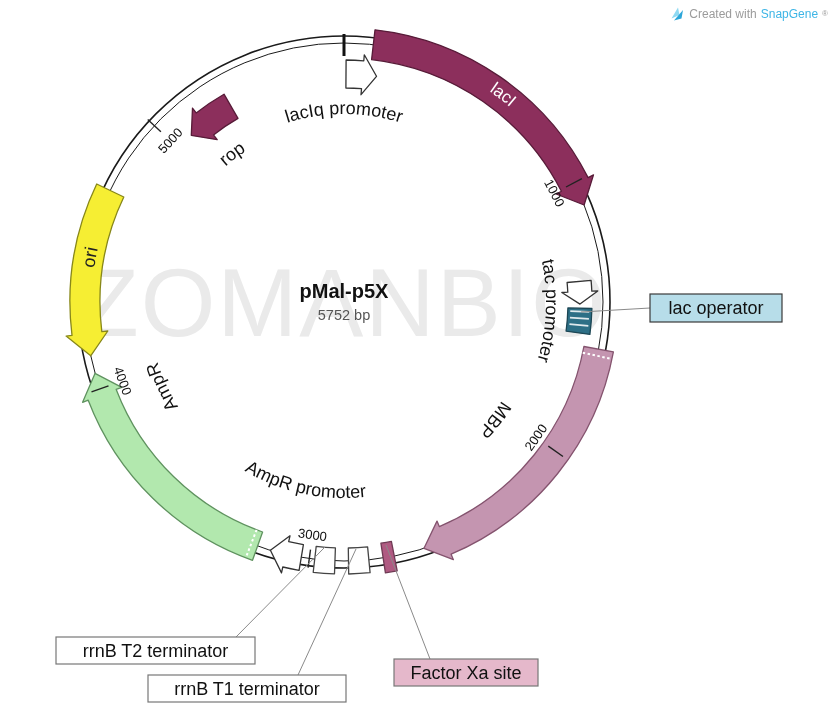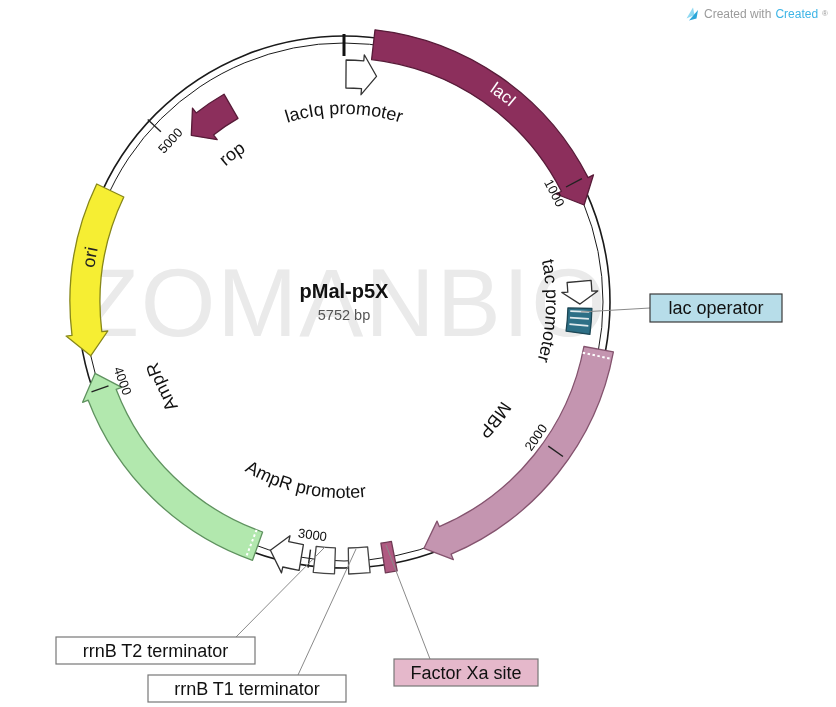--- a/index.html
+++ b/index.html
@@ -98,17 +98,17 @@
         <text x="155.5" y="656.5" text-anchor="middle" font-size="18" fill="#111111">rrnB T2 terminator</text>
       </g>
   </svg>
 
   <div class="credit">
     <svg width="16" height="16" viewBox="0 0 16 16">
       <path d="M2.5 12.5 L9 1.5 L10.5 9 Z" fill="#8fd9f2"></path>
       <path d="M5 14.5 L14 4 L12.5 12.5 Z" fill="#2ba6d9"></path>
     </svg>
     <span>Created with</span>
-    <span class="brand">Created</span>
+    <span class="brand">SnapGene</span>
     <sup>®</sup>
   </div>
 
 </div>
 
 </body></html>

